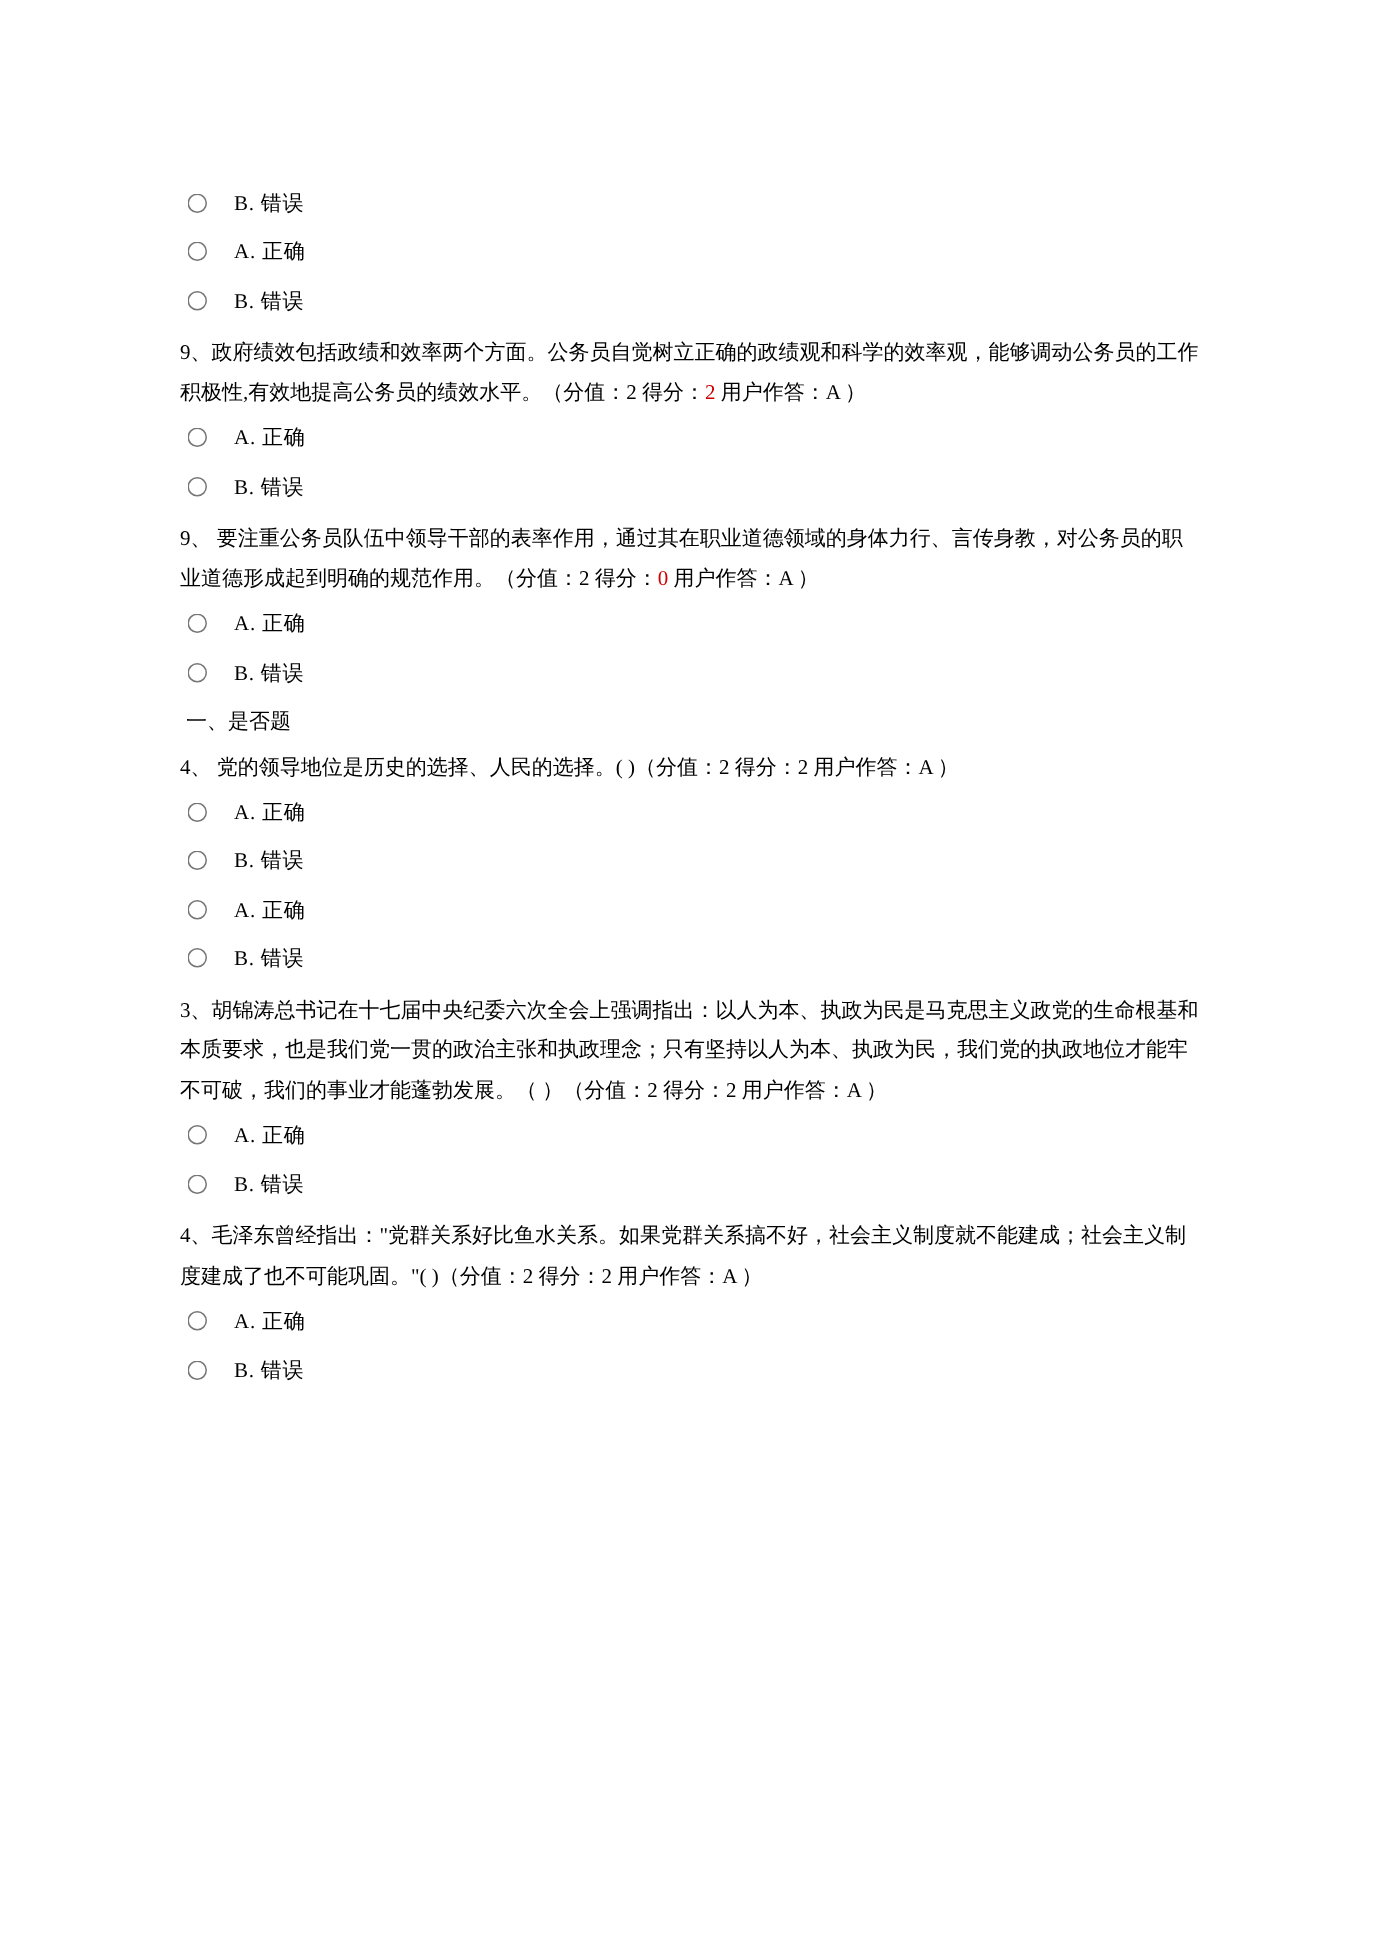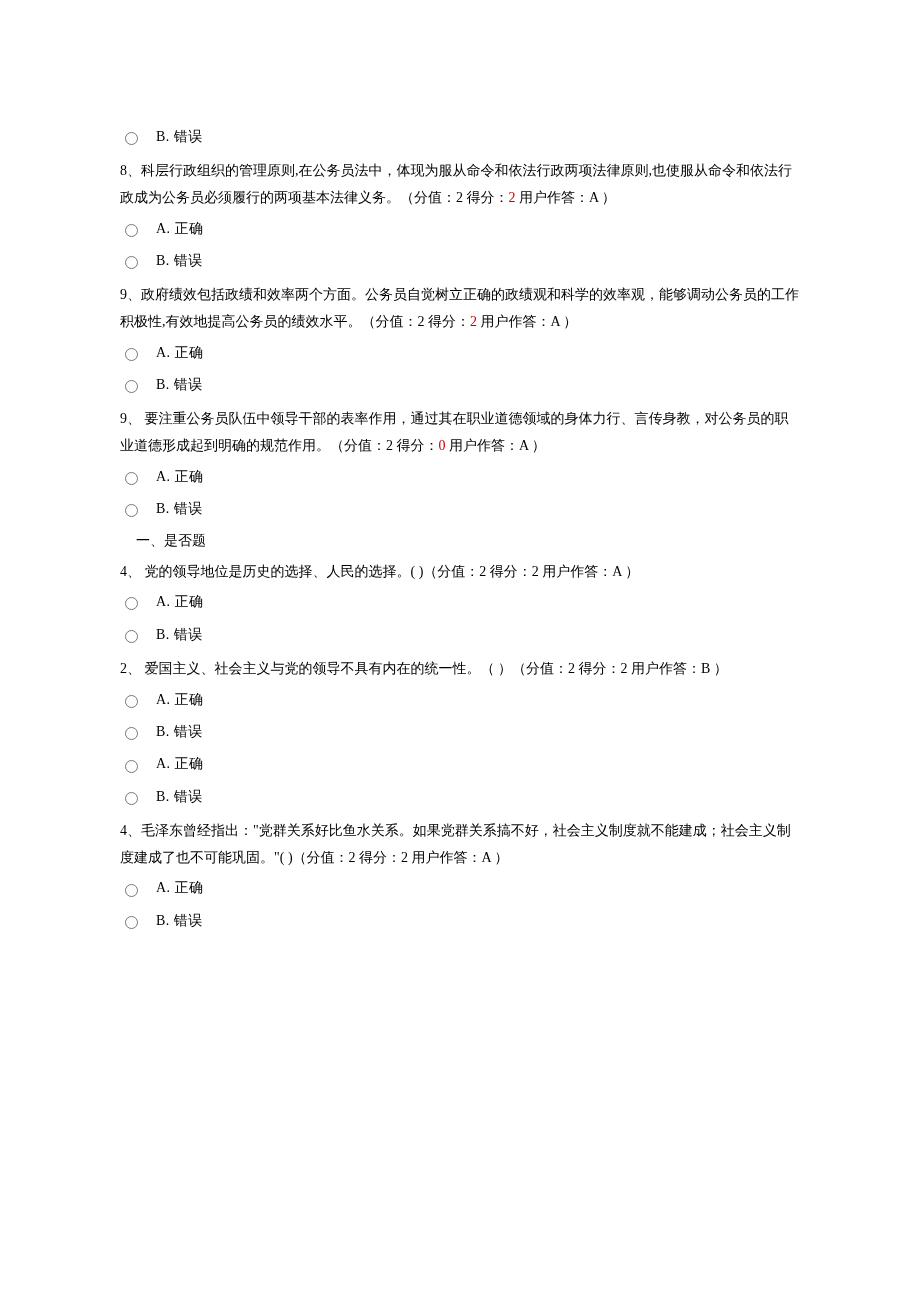--- a/index.html
+++ b/index.html
@@ -17,55 +17,52 @@
   }
   .question {
     margin-bottom: 4px;
   }
   .q-text {
     margin: 6px 0 4px 0;
     line-height: 1.9;
   }
   .option {
     display: flex;
-    align-items: center;
+    align-items: flex-start;
     margin: 6px 0 10px 0;
   }
   .radio {
     width: 13px;
     height: 13px;
     margin-right: 18px;
     flex-shrink: 0;
   }
   .opt-label {
     letter-spacing: 0.5px;
   }
   .section-title {
-    margin: 6px 16px;
+    margin: 6px 4px;
   }
   .red {
     color: #c00;
   }
 </style>
 </head>
 <body>
 
 <div class="page">
 
   <div class="question">
     <div class="option">
       <input type="radio" class="radio" style="">
       <span class="opt-label">B.  错误</span>
     </div>
   </div>
 
   <div class="question">
-    <div class="q-text">
-      <span>8、科层行政组织的管理原则,在公务员法中，体现为服从命令和依法行政两项法律原则,也使服从命令和依法行政成为公务员必须履行的两项基本法律义务。（分值：2 得分：</span><span class="red">2</span><span> 用户作答：A ）</span>
-    </div>
     <div class="option">
       <input type="radio" class="radio" style="">
       <span class="opt-label">A.  正确</span>
     </div>
     <div class="option">
       <input type="radio" class="radio" style="">
       <span class="opt-label">B.  错误</span>
     </div>
   </div>
 
@@ -105,32 +102,32 @@
       <input type="radio" class="radio" style="">
       <span class="opt-label">A.  正确</span>
     </div>
     <div class="option">
       <input type="radio" class="radio" style="">
       <span class="opt-label">B.  错误</span>
     </div>
   </div>
 
   <div class="question">
-    <div class="q-text">2、 爱国主义、社会主义与党的领导不具有内在的统一性。（ ）（分值：2 得分：2 用户作答：B ）</div>
     <div class="option">
       <input type="radio" class="radio" style="">
       <span class="opt-label">A.  正确</span>
     </div>
     <div class="option">
       <input type="radio" class="radio" style="">
       <span class="opt-label">B.  错误</span>
     </div>
   </div>
 
   <div class="question">
+    <div class="q-text">3、胡锦涛总书记在十七届中央纪委六次全会上强调指出：以人为本、执政为民是马克思主义政党的生命根基和本质要求，也是我们党一贯的政治主张和执政理念；只有坚持以人为本、执政为民，我们党的执政地位才能牢不可破，我们的事业才能蓬勃发展。（   ）（分值：2 得分：2 用户作答：A ）</div>
     <div class="option">
       <input type="radio" class="radio" style="">
       <span class="opt-label">A.  正确</span>
     </div>
     <div class="option">
       <input type="radio" class="radio" style="">
       <span class="opt-label">B.  错误</span>
     </div>
   </div>
 

